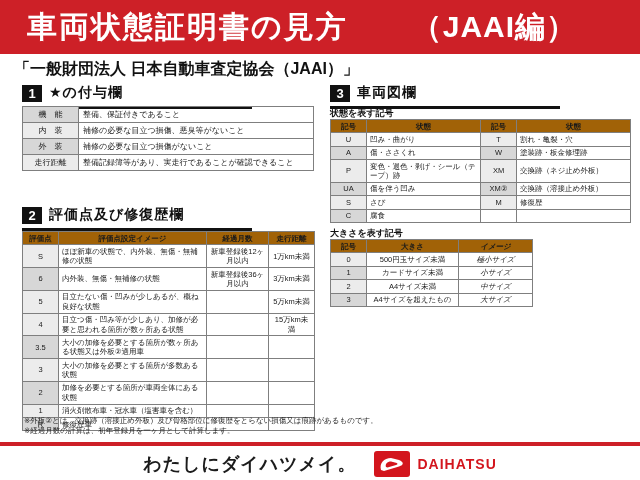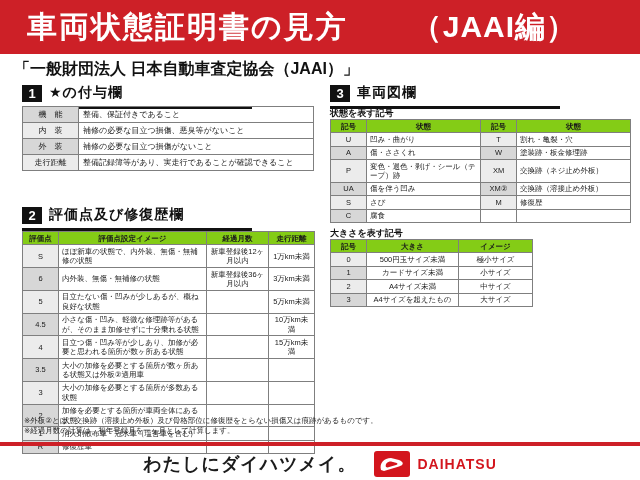--- a/index.html
+++ b/index.html
@@ -18,21 +18,21 @@
   .sec-head { position:absolute; display:flex; align-items:flex-end; gap:7px;
     border-bottom:3px solid #111; padding-bottom:4px; }
   .sec-num { width:20px; height:17px; background:#111; color:#fff; font-size:13px; font-weight:bold;
     display:flex; align-items:center; justify-content:center; }
   .sec-title { font-size:14px; font-weight:bold; color:#111; letter-spacing:1px; }
 
   
   table { border-collapse:collapse; table-layout:fixed; }
   td, th { border:1px solid #7f7f7f; padding:2px 4px; font-size:8px; line-height:1.25;
     text-align:left; vertical-align:middle; font-weight:normal; overflow:hidden; }
-  th { background:#84cc16; text-align:center; font-weight:bold; }
+  th { background:#a16207; text-align:center; font-weight:bold; }
   .g1 { background:#d7d7d7; text-align:center; }
   .g2 { background:#ececec; text-align:center; }
 
   .star-table   { position:absolute; top:106px; left:22px; width:292px; }
   .star-table td { height:16px; }
   .star-table .lab { width:56px; }
 
   .eval-table { position:absolute; top:231px; left:22px; width:292px; }
   .eval-table td, .eval-table th { font-size:7.5px; padding:1.5px 3px; }
   .eval-table .c0 { width:36px; }
@@ -45,21 +45,21 @@
 
   .cond-table { position:absolute; top:119px; left:330px; width:300px; }
   .cond-table td, .cond-table th { font-size:7.5px; padding:1.5px 3px; height:12px; }
   .cond-table .s0 { width:36px; }
   .cond-table .s1 { width:114px; }
 
   .size-table { position:absolute; top:239px; left:330px; width:202px; }
   .size-table td, .size-table th { font-size:7.5px; padding:1.5px 3px; height:12px; text-align:center; }
   .size-table .z0 { width:36px; }
   .size-table .z1 { width:92px; }
-  .size-table .z2 { width:74px; }
+  .size-table .z2 { width:74px;font-style:italic; }
 
   
   .footnotes { position:absolute; top:416px; left:24px; width:600px; font-size:7.5px;
     line-height:1.35; color:#222; }
 
   
   .footer-divider { position:absolute; top:442px; left:0; width:640px; height:4px; background:#cd2027; }
   .footer { position:absolute; top:448px; left:0; width:640px; height:32px;
     display:flex; align-items:center; justify-content:center; gap:18px; }
   .slogan { font-size:18px; font-weight:bold; color:#1b1b1b; letter-spacing:1px; }
@@ -126,26 +126,20 @@
       <td class="c0 g1">6</td>
       <td class="c1">内外装、無傷・無補修の状態</td>
       <td class="c2 mon">新車登録後36ヶ月以内</td>
       <td class="c3 dis">3万km未満</td>
     </tr>
     <tr>
       <td class="c0 g2">5</td>
       <td class="c1">目立たない傷・凹みが少しあるが、概ね良好な状態</td>
       <td class="c2 mon"></td>
       <td class="c3 dis">5万km未満</td>
-    </tr>
-    <tr>
-      <td class="c0 g1">4.5</td>
-      <td class="c1">小さな傷・凹み、軽微な修理跡等があるが、そのまま加修せずに十分乗れる状態</td>
-      <td class="c2 mon"></td>
-      <td class="c3 dis">10万km未満</td>
     </tr>
     <tr>
       <td class="c0 g2">4</td>
       <td class="c1">目立つ傷・凹み等が少しあり、加修が必要と思われる箇所が数ヶ所ある状態</td>
       <td class="c2 mon"></td>
       <td class="c3 dis">15万km未満</td>
     </tr>
     <tr>
       <td class="c0 g1">3.5</td>
       <td class="c1">大小の加修を必要とする箇所が数ヶ所ある状態又は外板②適用車</td>

